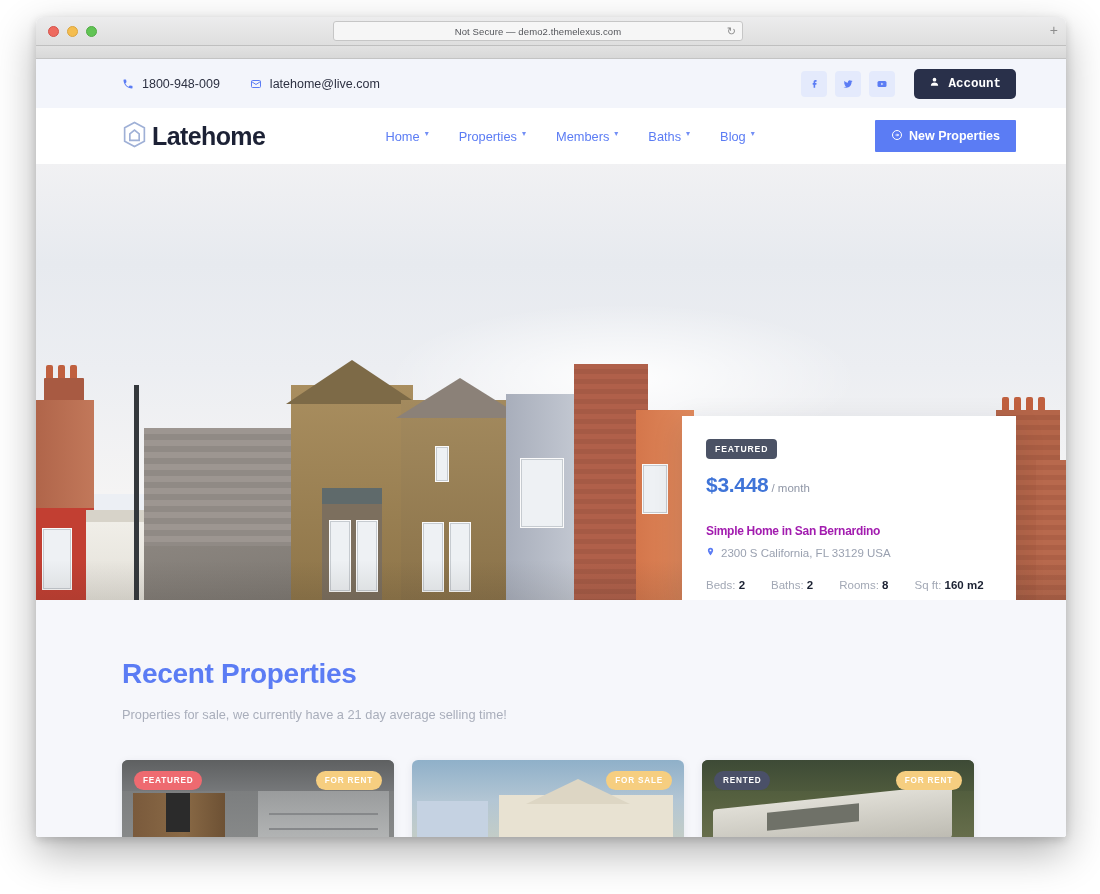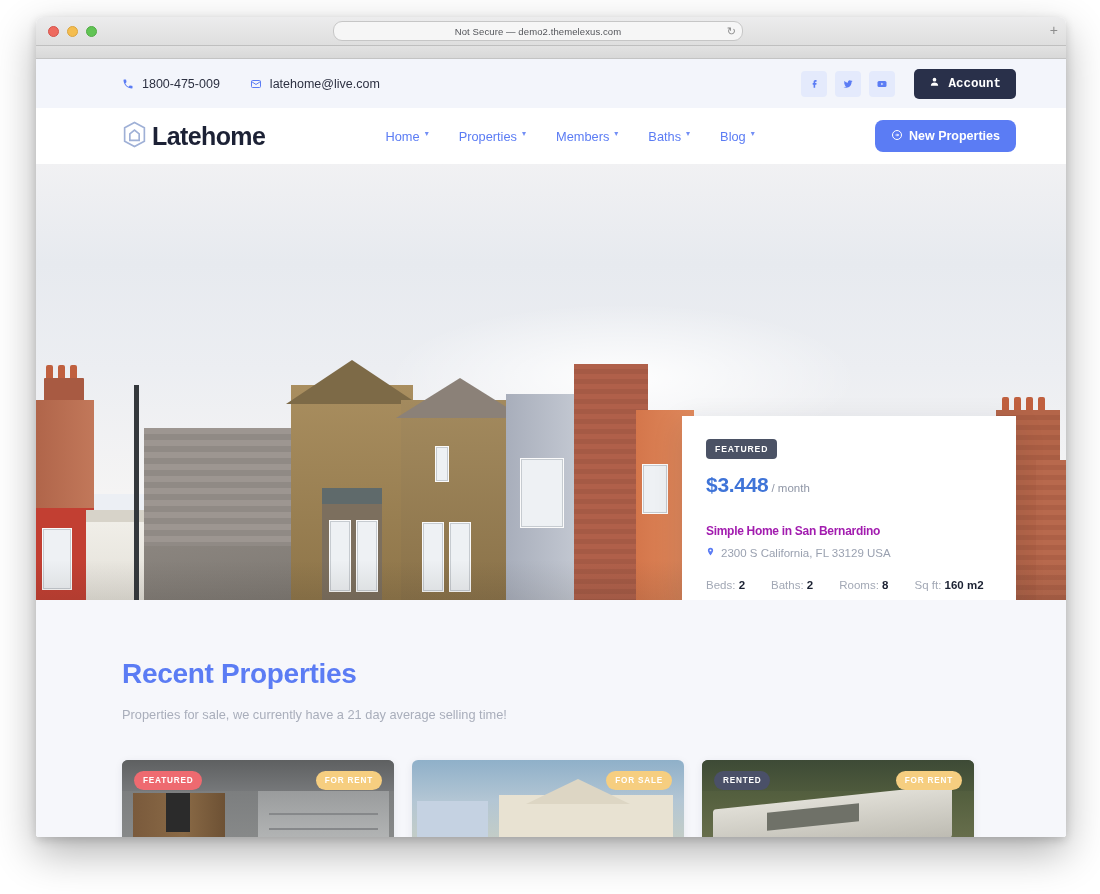--- a/index.html
+++ b/index.html
@@ -31,21 +31,21 @@
   .dot { width: 11px; height: 11px; border-radius: 50%; }
   .dot.red    { background: #ee6a5f; border: .5px solid #d4534b; }
   .dot.yellow { background: #f4bd4f; border: .5px solid #dba53f; }
   .dot.green  { background: #61c454; border: .5px solid #52ab46; }
 
   .urlbar {
     position: absolute; left: 297px; top: 4px;
     width: 410px; height: 20px;
     background: #f6f6f6;
     border: 1px solid #c6c6c6;
-    border-radius: 9px;
+    border-radius: 3px;
     display: flex; align-items: center; justify-content: center;
     font-size: 9.5px; color: #53555a;
     letter-spacing: .1px;
   }
   .reload {
     position: absolute; right: 6px; top: 50%; transform: translateY(-50%);
     font-size: 11px; color: #8a8a8a; line-height: 1;
   }
   .newtab {
     position: absolute; right: 8px; top: 6px;
@@ -96,21 +96,21 @@
   }
   .logo { display: flex; align-items: center; gap: 5px; }
   .logo-text { font-size: 25px; font-weight: 700; color: #1c2135; letter-spacing: -.6px; }
   .nav { display: flex; align-items: center; gap: 30px; margin-left: auto; }
   .nav-item { display: flex; align-items: flex-start; gap: 5px; font-size: 12.8px; color: #5b7cf4; font-weight: 500; }
   .caret { font-size: 8px; opacity: .85; }
   .cta-btn {
     margin-left: auto;
     height: 32px; padding: 0 16px;
     background: #5b7cf4; color: #fff;
-    border-radius: 8px;
+    border-radius: 1px;
     display: flex; align-items: center; gap: 6px;
     font-size: 12.5px; font-weight: 600;
   }
 
   
   .hero { position: relative; height: 436px; overflow: hidden; background: #eceff4; }
   .hero-photo { position: absolute; inset: 0; }
   .sky {
     position: absolute; left:0; right:0; top:0; height: 330px;
     background: linear-gradient(180deg,#f1f1f3 0%, #e7eaef 30%, #eceef2 62%, #f5f4f4 100%);
@@ -219,21 +219,21 @@
   <div class="viewport">
 
     <div class="topbar">
       <div class="contact-group">
         <div class="contact">
           <span class="ic">
             <svg width="12" height="12" viewBox="0 0 24 24" fill="currentColor">
                 <path d="M6.6 10.8c1.4 2.8 3.8 5.2 6.6 6.6l2.2-2.2c.3-.3.7-.4 1-.2 1.1.4 2.3.6 3.6.6.6 0 1 .4 1 1V20c0 .6-.4 1-1 1C10.6 21 3 13.4 3 4c0-.6.4-1 1-1h3.4c.6 0 1 .4 1 1 0 1.2.2 2.4.6 3.6.1.3 0 .7-.2 1l-2.2 2.2z"></path>
               </svg>
           </span>
-          <span>1800-475-009</span>
+          <span>1800-948-009</span>
         </div>
         <div class="contact">
           <span class="ic">
             <svg width="12" height="12" viewBox="0 0 24 24" fill="none" stroke="currentColor" stroke-width="2">
                 <rect x="3" y="5" width="18" height="14" rx="2"></rect>
                 <path d="M3 7l9 6 9-6"></path>
               </svg>
           </span>
           <span>latehome@live.com</span>
         </div>

